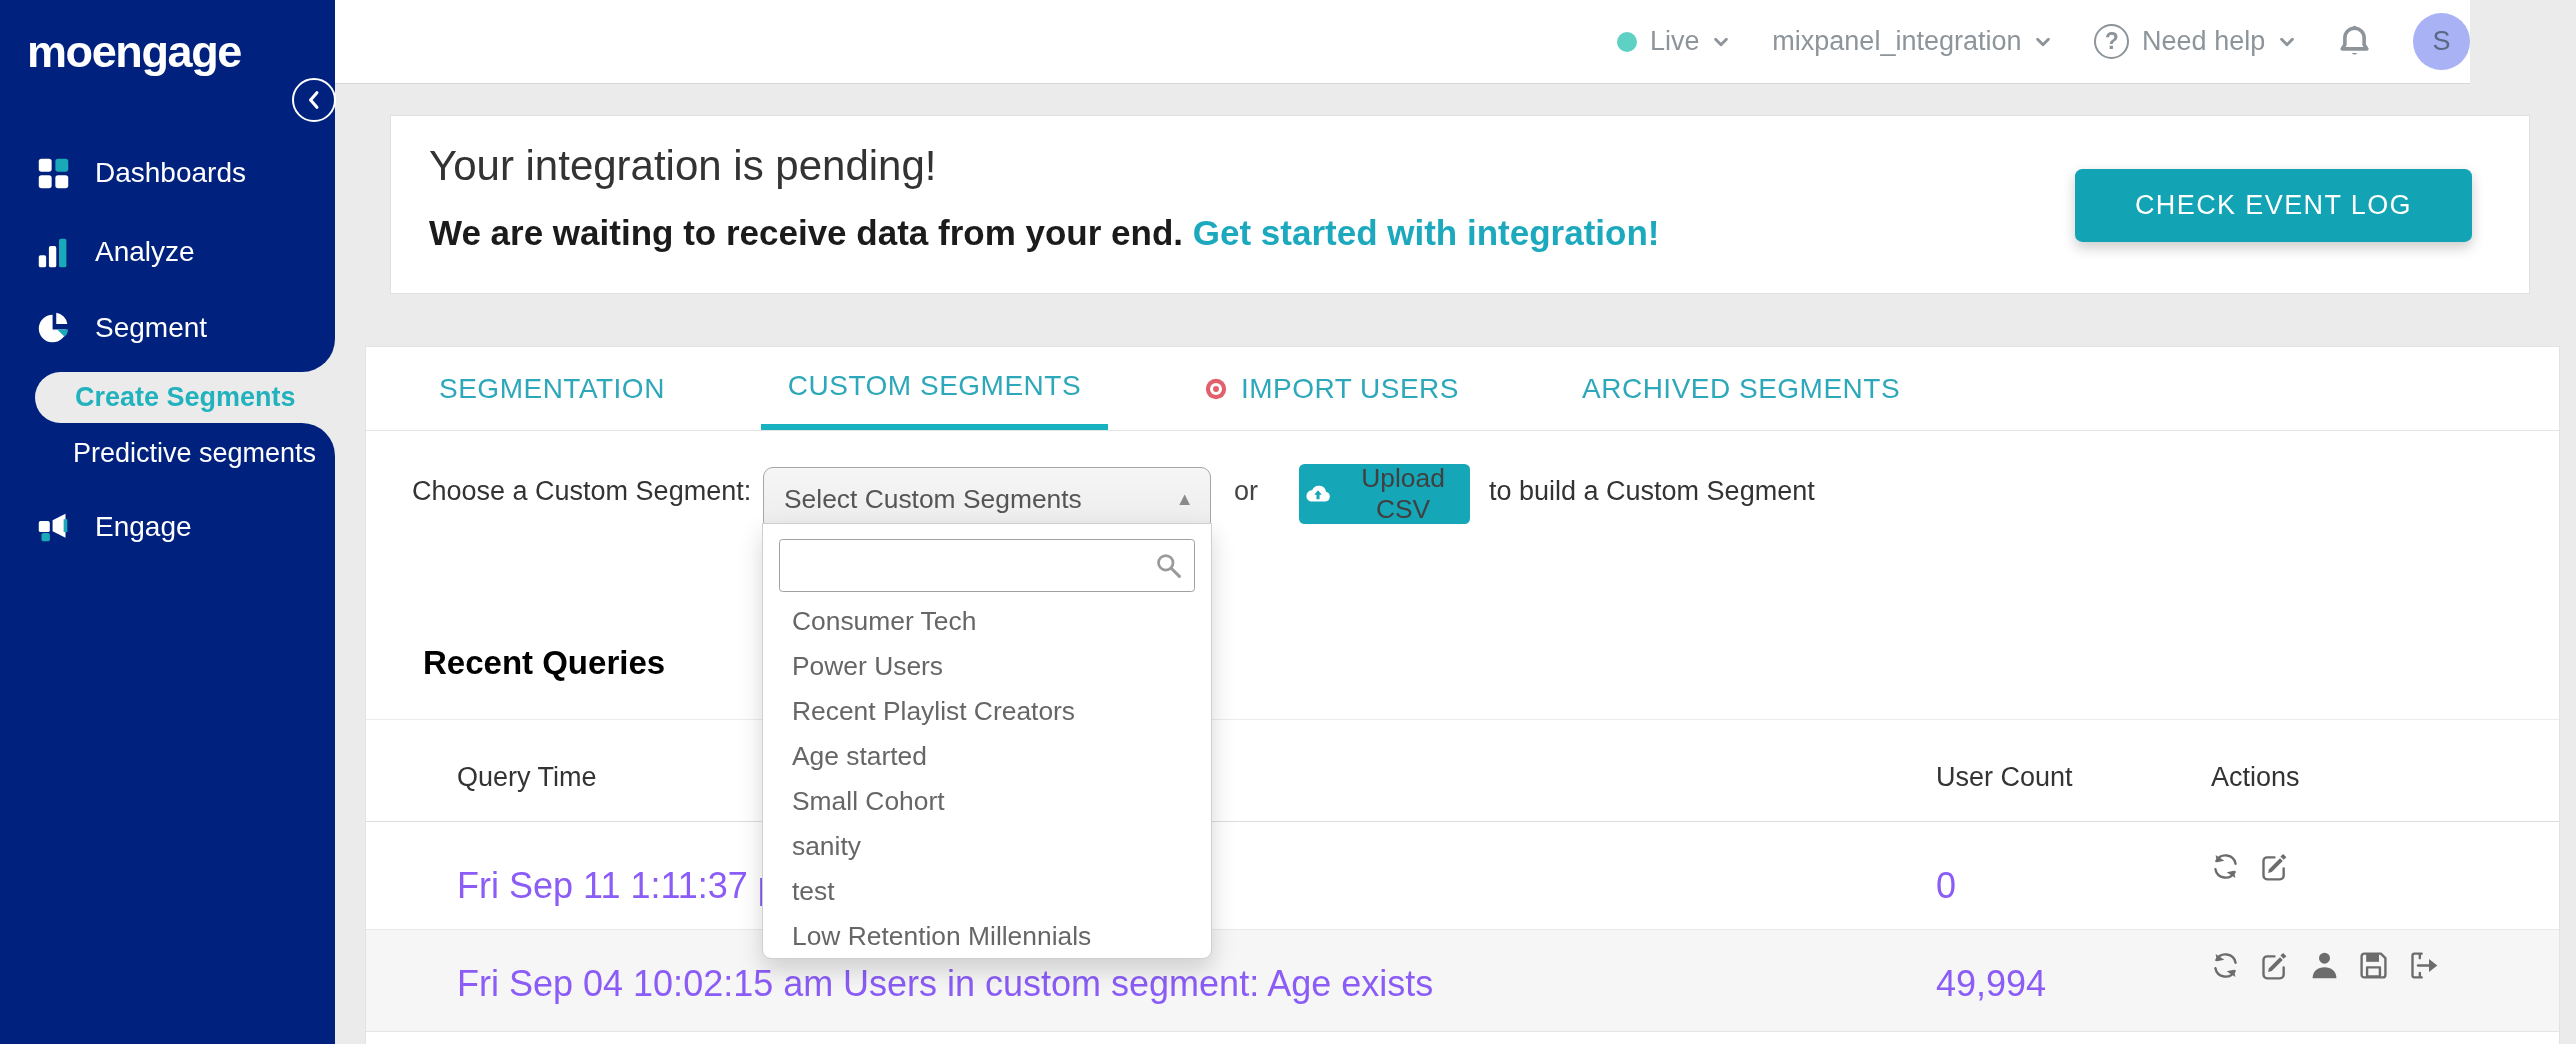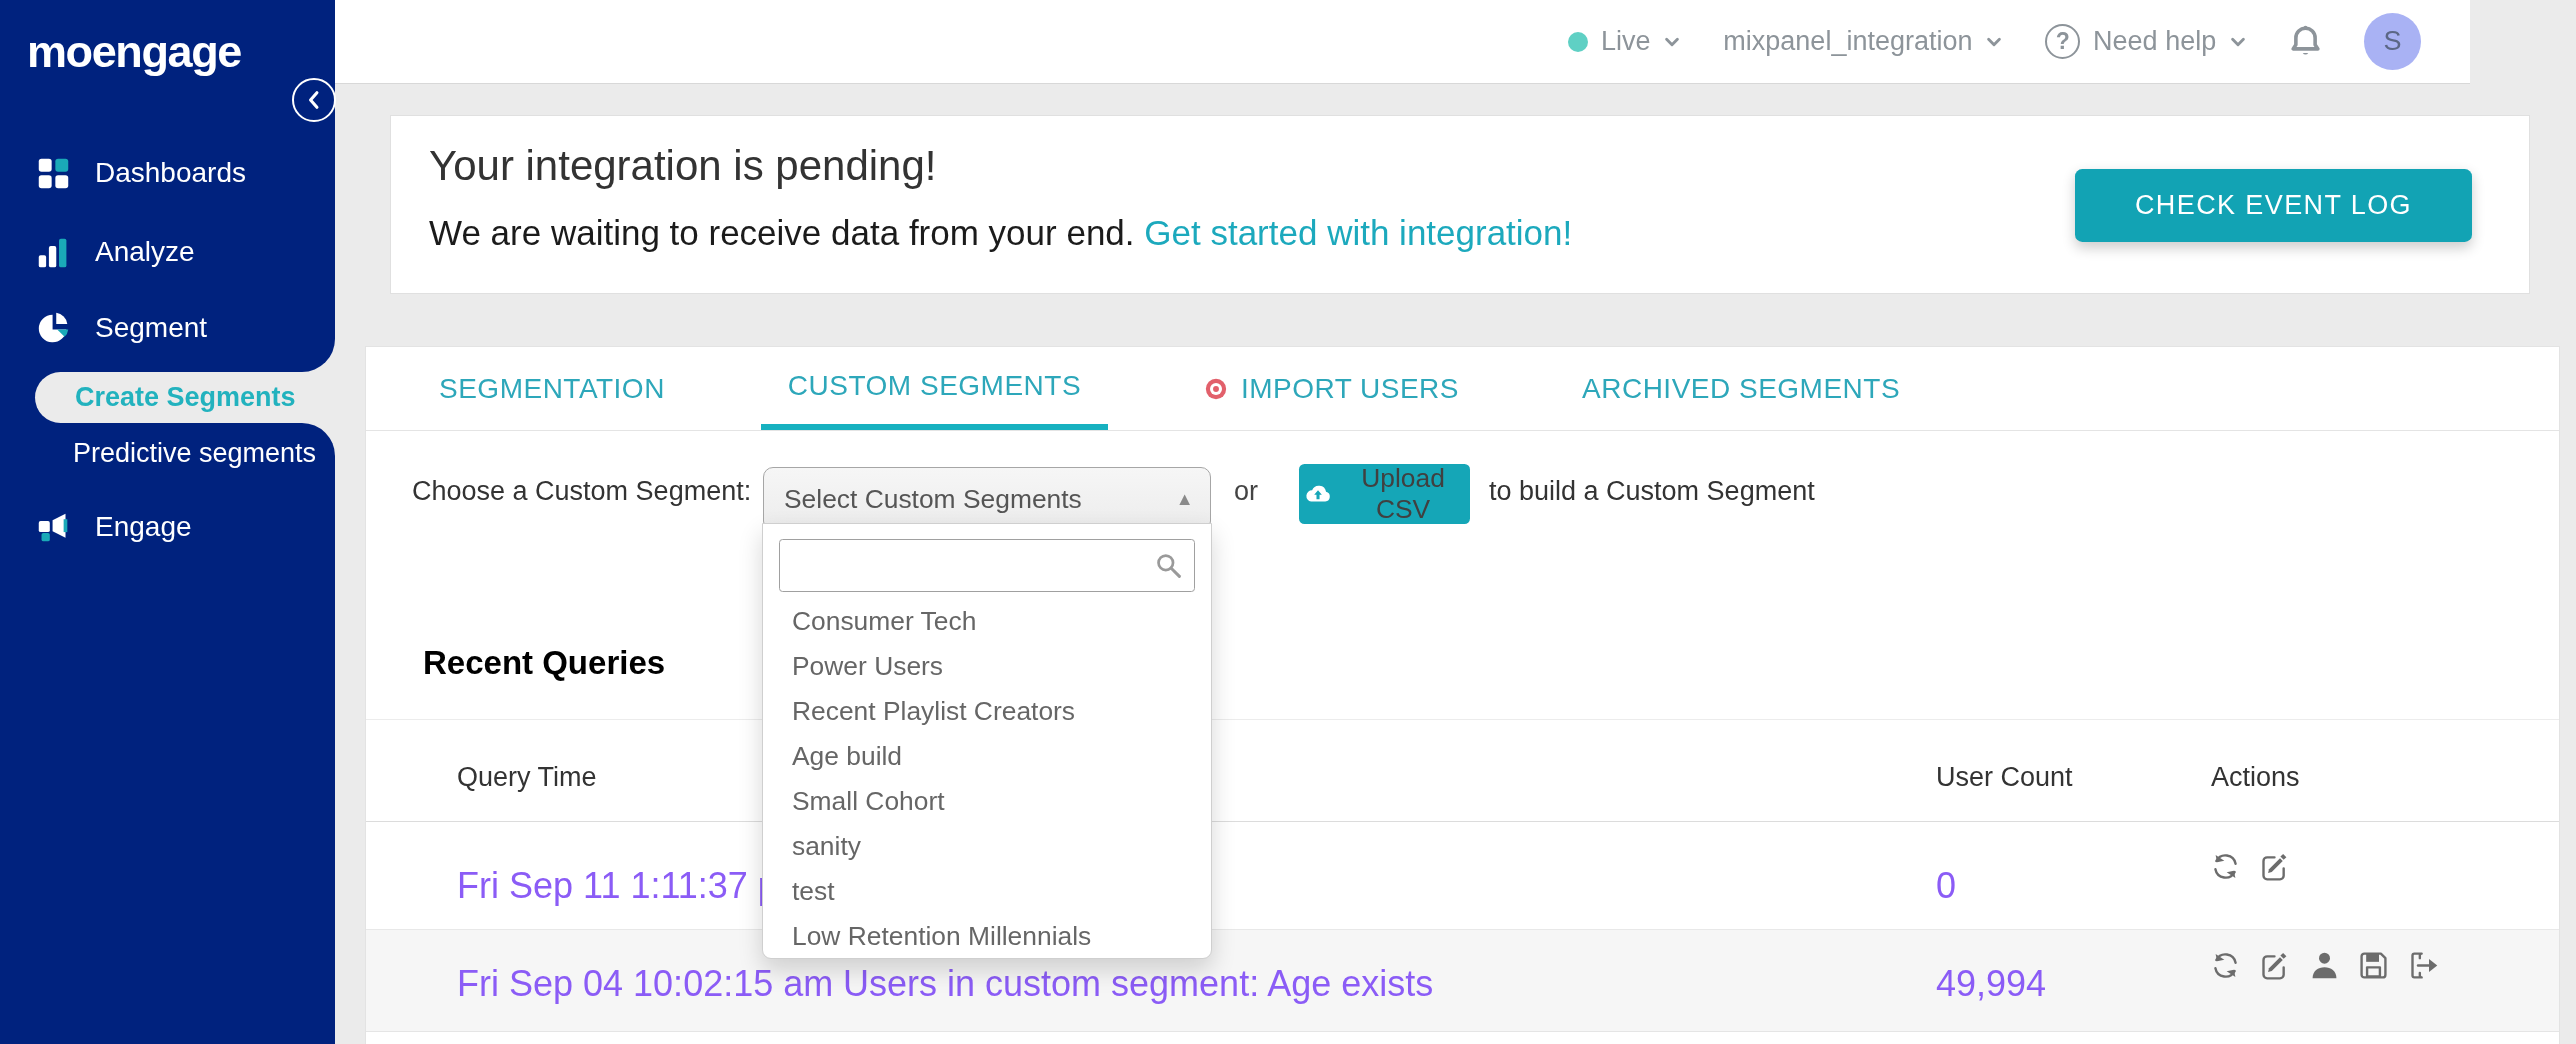--- a/index.html
+++ b/index.html
@@ -6,21 +6,21 @@
   html,body { margin:0; padding:0; }
   body {
     width:2576px; height:1045px; position:relative; overflow:hidden;
     background:#ebebeb; font-family:"Liberation Sans", sans-serif; color:#333;
   }
   
   .topbar {
     position:absolute; left:335px; top:0; width:2135px; height:84px;
     background:#fff; border-bottom:1.8px solid #d8d8d8;
     display:flex; align-items:center; justify-content:flex-end;
-    gap:42px; padding-right:49px; color:#8d949a; font-size:27px;
+    gap:42px; color:#8d949a; font-size:27px;
   }
   .tb-group { display:flex; align-items:center; gap:12.8px; cursor:pointer; }
   .live-dot { width:20px; height:20px; border-radius:50%; background:#5fd0c4; }
   .chev { width:18px; height:18px; }
   .chev polyline { fill:none; stroke:#8d949a; stroke-width:3.2; stroke-linecap:round; stroke-linejoin:round; }
   .qmark {
     width:35px; height:35px; border:2.7px solid #8d949a; border-radius:50%;
     display:flex; align-items:center; justify-content:center;
     font-size:23px; font-weight:bold; color:#8d949a;
   }
@@ -64,21 +64,21 @@
     color:#fff; font-size:28px; cursor:pointer; height:40px;
   }
   .sb-item svg { width:35px; height:35px; flex:0 0 35px; }
   .sb-sub { position:absolute; left:73px; color:#fff; font-size:27px; cursor:pointer; }
   
   .banner {
     position:absolute; left:390px; top:115px; width:2140px; height:179px;
     background:#fff; border:0.9px solid #e0e0e0;
   }
   .banner-title { position:absolute; left:38px; top:25.5px; font-size:42px; color:#333; }
-  .banner-sub { position:absolute; left:38px; top:97px; font-size:35px; font-weight:normal; color:#1b1b1b; }
+  .banner-sub { position:absolute; left:38px; top:97px; font-size:35px; font-weight:bold; color:#1b1b1b; }
   .banner-link { color:#1ca9bd; cursor:pointer; }
   .cta-btn {
     position:absolute; right:57px; top:53px; width:397px; height:73px;
     background:#12a3b4; border:none; border-radius:7.3px; color:#fff;
     font-size:27px; letter-spacing:1.4px; font-family:"Liberation Sans",sans-serif;
     box-shadow:0 5.5px 12.8px rgba(0,0,0,.2); cursor:pointer;
   }
   
   .card {
     position:absolute; left:365px; top:346px; width:2195px; height:698px;
@@ -346,19 +346,19 @@
   <div class="dd-search">
     <input type="text" placeholder="" style="">
     <svg viewBox="0 0 32 32">
       <circle cx="13" cy="13" r="8" fill="none" stroke="#9a9a9a" stroke-width="3"></circle>
       <line x1="19" y1="19" x2="28" y2="28" stroke="#9a9a9a" stroke-width="3.4" stroke-linecap="round"></line>
     </svg>
   </div>
   <div class="dd-opt">Consumer Tech</div>
   <div class="dd-opt">Power Users</div>
   <div class="dd-opt">Recent Playlist Creators</div>
-  <div class="dd-opt">Age build</div>
+  <div class="dd-opt">Age started</div>
   <div class="dd-opt">Small Cohort</div>
   <div class="dd-opt">sanity</div>
   <div class="dd-opt">test</div>
   <div class="dd-opt">Low Retention Millennials</div>
 </div>
 
 
 </body></html>

